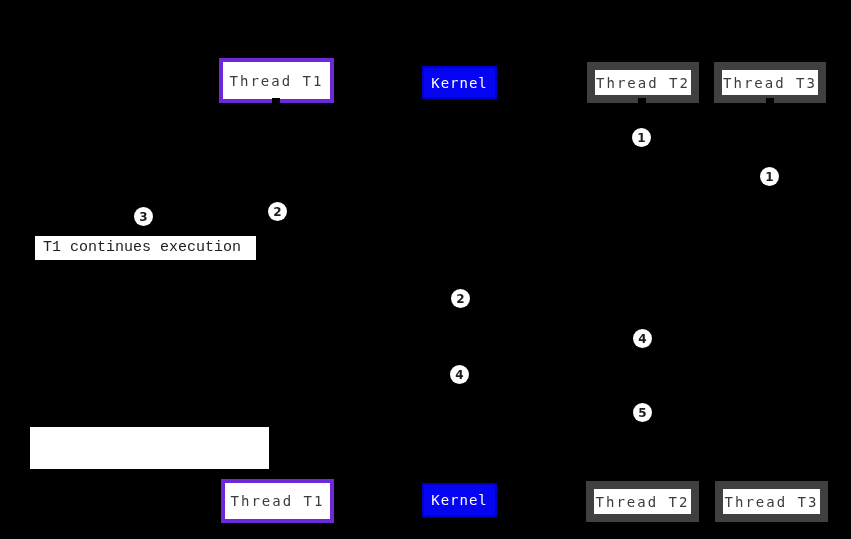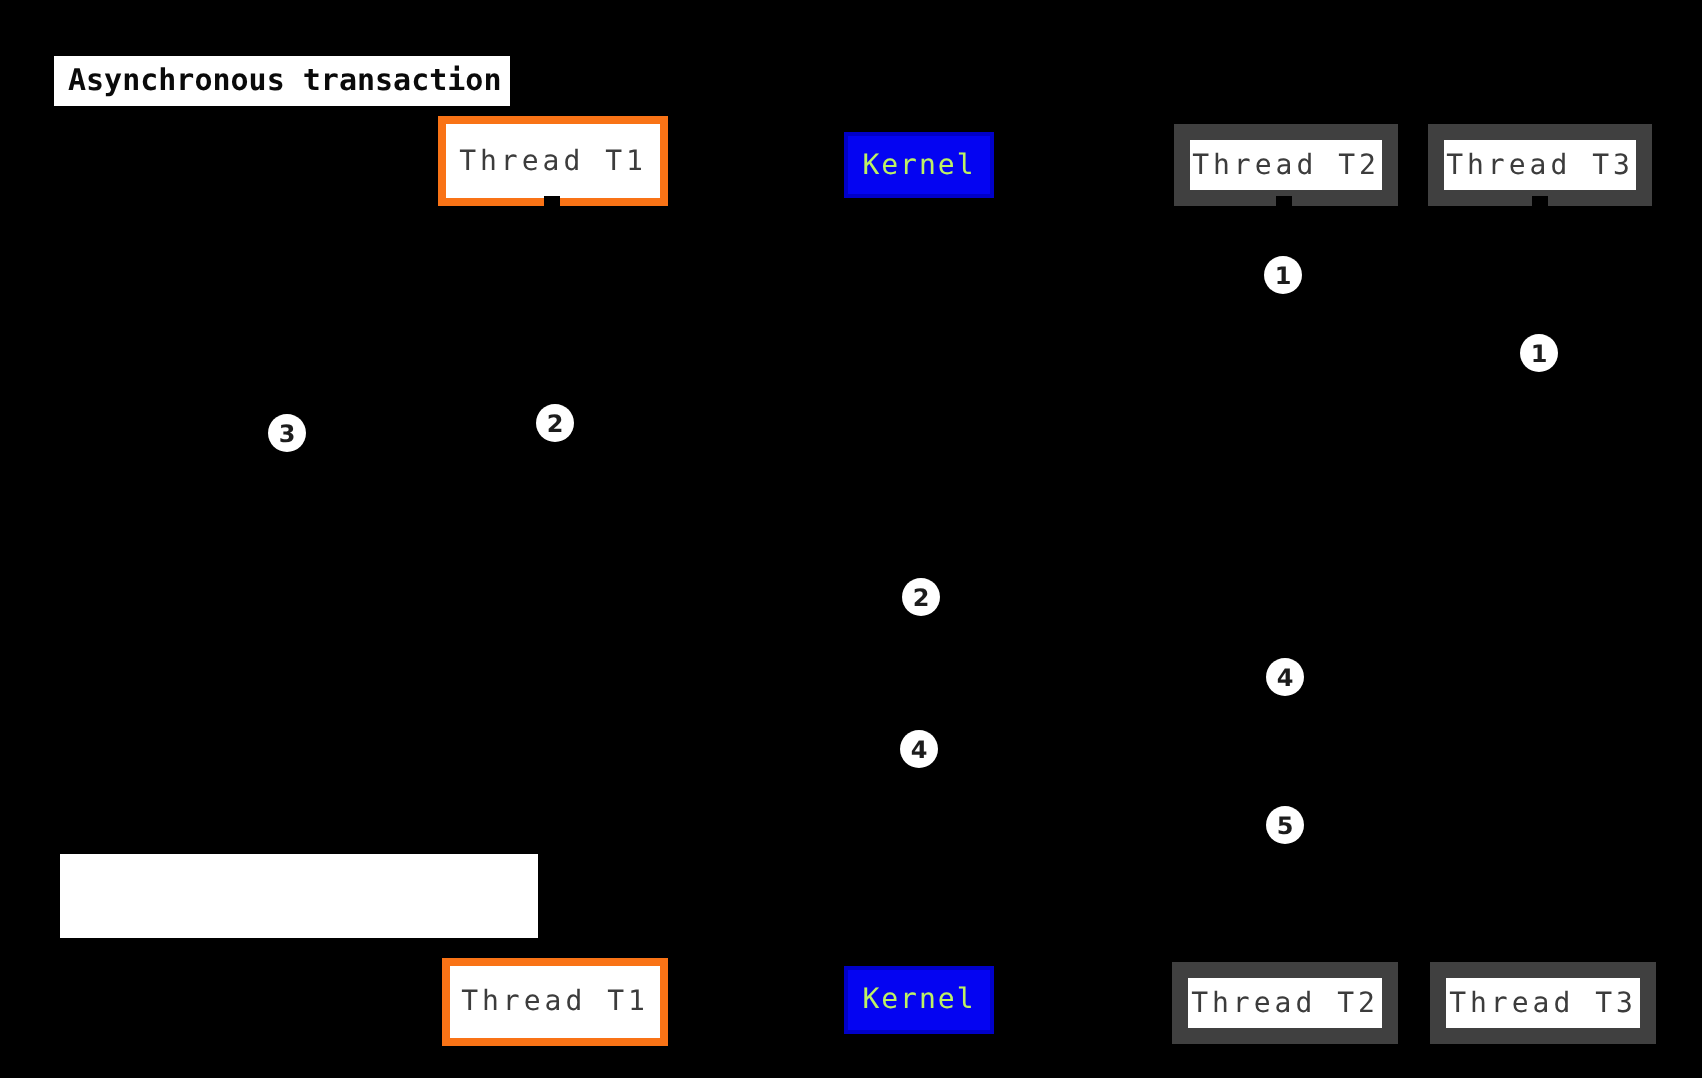--- a/index.html
+++ b/index.html
@@ -37,27 +37,27 @@
     display: flex;
     align-items: center;
     justify-content: center;
   }
   .pbox .plabel {
     font: 14px "DejaVu Sans Mono", monospace;
     letter-spacing: 2px;
     color: #3c3c3c;
     white-space: nowrap;
   }
-  .pbox.red-outline { border: 4px solid #f97316; }
+  .pbox.red-outline { border: 4px solid #6d28d9; }
   .pbox.blue-outline { border: 8px solid #404040; }
   .pbox.blue-solid {
     background: #0404f2;
     border: 2px solid #0000c8;
   }
-  .pbox.blue-solid .plabel { color: #bef264; letter-spacing: 1px; }
+  .pbox.blue-solid .plabel { color: #ffffff; letter-spacing: 1px; }
   .note {
     position: absolute;
     box-sizing: border-box;
     background: #ffffff;
     color: #222222;
     font: 15px "Liberation Mono", monospace;
     line-height: 24px;
     padding-left: 8px;
     white-space: nowrap;
   }
@@ -83,21 +83,20 @@
     border-left: 6px solid transparent;
     border-right: 6px solid transparent;
     border-top: 7px solid #000;
   }
 </style>
 </head>
 <body>
 
 <div class="stage">
 
-  <div class="title-box">Asynchronous transaction</div>
 
   <div class="lifeline" style="left:276px;"></div>
   <div class="lifeline" style="left:459px;"></div>
   <div class="lifeline" style="left:642px;"></div>
   <div class="lifeline" style="left:769px;"></div>
 
   <div class="pbox red-outline" style="left:219px;top:58px;width:115px;height:45px;">
     <span class="plabel">Thread T1</span>
   </div>
   <div class="pbox blue-solid" style="left:422px;top:66px;width:75px;height:33px;">
@@ -116,20 +115,21 @@
 
   <div class="marker" style="left:632px;top:128px;">1</div>
   <div class="marker" style="left:760px;top:167px;">1</div>
   <div class="marker" style="left:268px;top:202px;">2</div>
   <div class="marker" style="left:134px;top:207px;">3</div>
   <div class="marker" style="left:451px;top:289px;">2</div>
   <div class="marker" style="left:633px;top:329px;">4</div>
   <div class="marker" style="left:450px;top:365px;">4</div>
   <div class="marker" style="left:633px;top:403px;">5</div>
 
+  <div class="note" style="left:35px;top:236px;width:221px;height:24px;">T1 continues execution</div>
   <div class="note" style="left:30px;top:427px;width:239px;height:42px;"></div>
 
   <div class="arrow-down" style="left:270px;top:480px;"></div>
   <div class="arrow-down" style="left:607px;top:481px;"></div>
   <div class="arrow-down" style="left:638px;top:481px;"></div>
   <div class="arrow-down" style="left:791px;top:481px;"></div>
 
   <div class="pbox red-outline" style="left:221px;top:479px;width:113px;height:44px;">
     <span class="plabel">Thread T1</span>
   </div>

